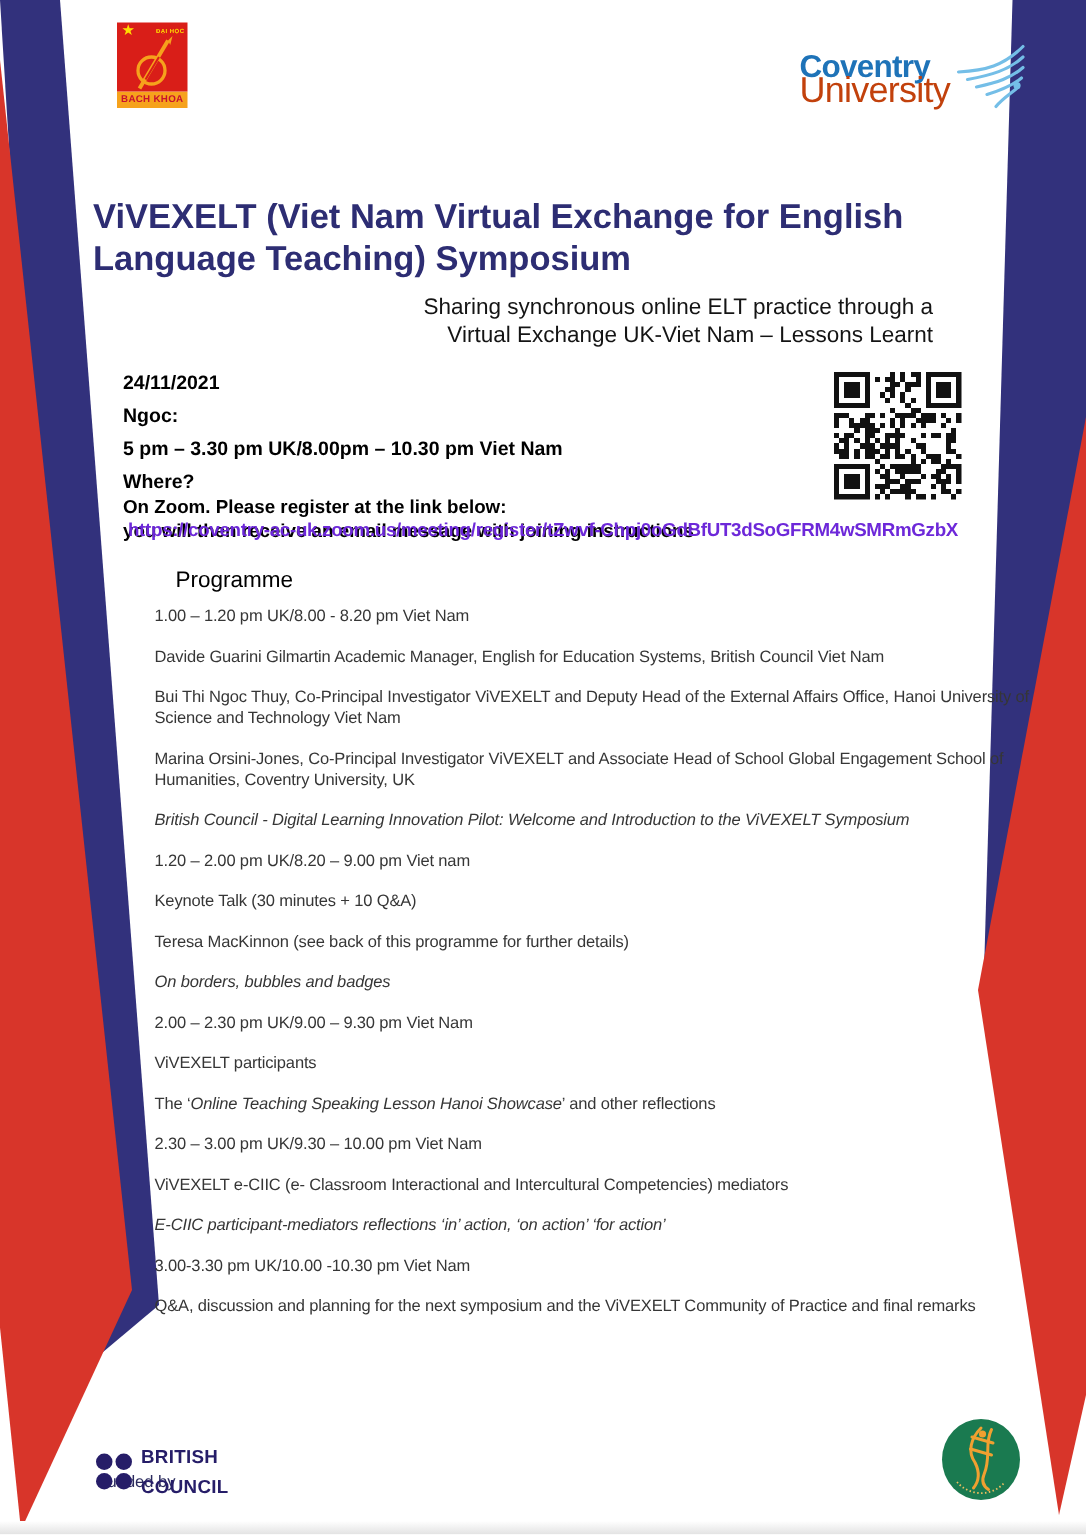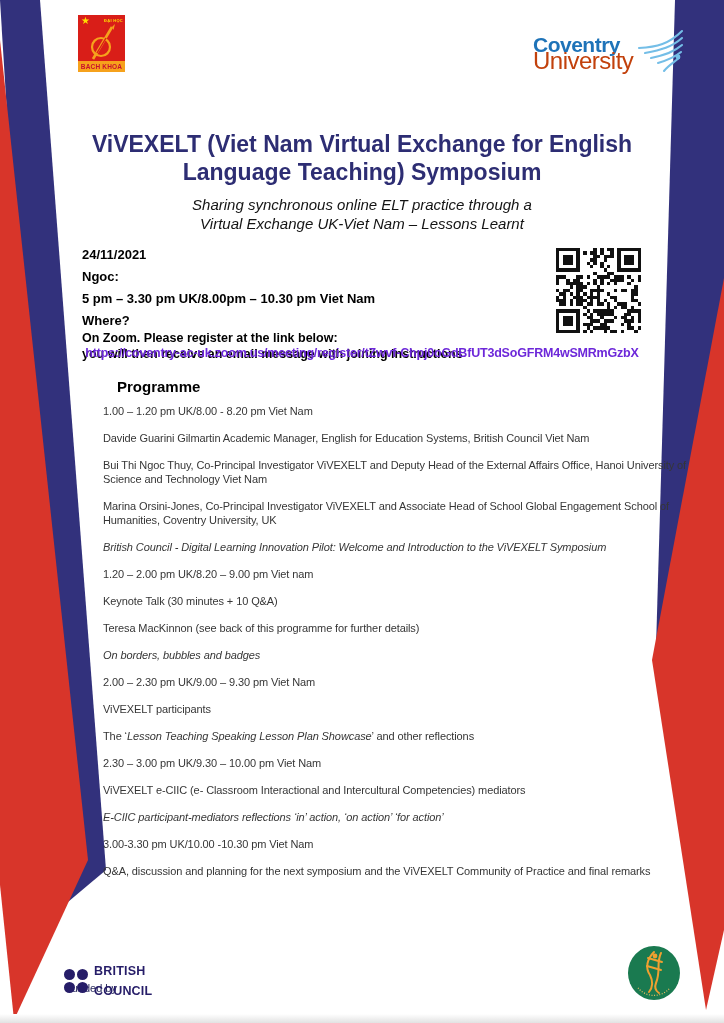--- a/index.html
+++ b/index.html
@@ -40,39 +40,39 @@
   .bk-banner{width:47px;height:11px;background:#F6A21C;color:#C8102E;
     font-size:6.5px;font-weight:bold;text-align:center;line-height:11px;letter-spacing:.2px;}
   .cov-logo{position:absolute;left:533px;top:27px;display:flex;align-items:flex-end;}
   .cov-text{line-height:1;}
   .cov-l1{font-size:21px;font-weight:bold;color:#1E73B8;letter-spacing:-.5px;}
   .cov-l2{font-size:24px;color:#c2410c;letter-spacing:-.5px;margin-top:-6px;}
   .phoenix{margin-left:2px;}
 
   
   .title{
-    margin:130px auto 0;width:600px;text-align:center;
+    margin:130px auto 0;width:600px;
     font-size:23px;line-height:1.22;font-weight:bold;color:#2D2D73;
   }
-  .subtitle{margin:10px auto 0;width:520px;text-align:center;font-style:italic;
+  .subtitle{margin:10px auto 0;width:520px;text-align:right;
     font-size:15px;line-height:1.25;color:#141414;}
 
   
   .event-block{margin:13px auto 0;width:560px;text-align:left;font-weight:bold;color:#000;}
   .ev-date{font-size:13px;margin-bottom:7px;}
   .ev-label{font-size:13px;margin-bottom:7px;}
   .ev-time{font-size:13px;margin-bottom:7px;}
   .ev-where{font-size:13px;margin-bottom:3px;}
   .ev-line{font-size:12.5px;margin-bottom:2px;}
   .ev-url{position:absolute;left:0;right:0;top:346px;text-align:center;
     font-size:12.5px;font-weight:bold;color:#6d28d9;letter-spacing:-.2px;}
   .qr{position:absolute;left:556px;top:248px;width:85px;height:85px;background:#fff;}
 
   
-  .prog-heading{position:absolute;left:117px;top:378px;font-size:15px;font-weight:bold;color:#000;}
+  .prog-heading{position:absolute;left:117px;top:378px;font-size:15px;font-weight:normal;color:#000;}
   .prog-list{position:absolute;left:103px;top:404px;width:600px;}
   .prog-item{font-size:11px;line-height:14px;letter-spacing:-.1px;color:#363636;margin-bottom:13px;}
   .prog-item .it{font-style:italic;}
 
   
   .funded{position:absolute;left:65px;top:938px;font-size:11px;color:#2B2B5E;margin-top:44px;}
   .bc-logo{position:absolute;left:64px;top:958px;display:flex;align-items:center;}
   .bc-dots{display:grid;grid-template-columns:11px 11px;grid-template-rows:11px 11px;gap:2px;margin-right:6px;}
   .bc-dot{width:11px;height:11px;border-radius:50%;background:#261D68;}
   .bc-text{line-height:1;color:#261D68;font-weight:bold;font-size:12.5px;letter-spacing:.2px;}
@@ -360,21 +360,21 @@
       <div class="prog-item"><span>Davide Guarini Gilmartin Academic Manager, English for Education Systems, British Council Viet Nam</span></div>
       <div class="prog-item"><span>Bui Thi Ngoc Thuy, Co-Principal Investigator ViVEXELT and Deputy Head of the External Affairs Office, Hanoi University of Science and Technology Viet Nam</span></div>
       <div class="prog-item"><span>Marina Orsini-Jones, Co-Principal Investigator ViVEXELT and Associate Head of School Global Engagement School of Humanities, Coventry University, UK</span></div>
       <div class="prog-item"><span class="it">British Council - Digital Learning Innovation Pilot: Welcome and Introduction to the ViVEXELT Symposium</span></div>
       <div class="prog-item"><span>1.20 – 2.00 pm UK/8.20 – 9.00 pm Viet nam</span></div>
       <div class="prog-item"><span>Keynote Talk (30 minutes + 10 Q&amp;A)</span></div>
       <div class="prog-item"><span>Teresa MacKinnon (see back of this programme for further details)</span></div>
       <div class="prog-item"><span class="it">On borders, bubbles and badges</span></div>
       <div class="prog-item"><span>2.00 – 2.30 pm UK/9.00 – 9.30 pm Viet Nam</span></div>
       <div class="prog-item"><span>ViVEXELT participants</span></div>
-      <div class="prog-item"><span>The ‘</span><span class="it">Lesson Teaching Speaking Lesson Plan Showcase</span><span>’ and other reflections</span></div>
+      <div class="prog-item"><span>The ‘</span><span class="it">Online Teaching Speaking Lesson Hanoi Showcase</span><span>’ and other reflections</span></div>
       <div class="prog-item"><span>2.30 – 3.00 pm UK/9.30 – 10.00 pm Viet Nam</span></div>
       <div class="prog-item"><span>ViVEXELT e-CIIC (e- Classroom Interactional and Intercultural Competencies) mediators</span></div>
       <div class="prog-item"><span class="it">E-CIIC participant-mediators reflections ‘in’ action, ‘on action’ ‘for action’</span></div>
       <div class="prog-item"><span>3.00-3.30 pm UK/10.00 -10.30 pm Viet Nam</span></div>
       <div class="prog-item"><span>Q&amp;A, discussion and planning for the next symposium and the ViVEXELT Community of Practice and final remarks</span></div>
     </div>
 
   <div class="funded">Funded by</div>
   <div class="bc-logo">
     <div class="bc-dots">

